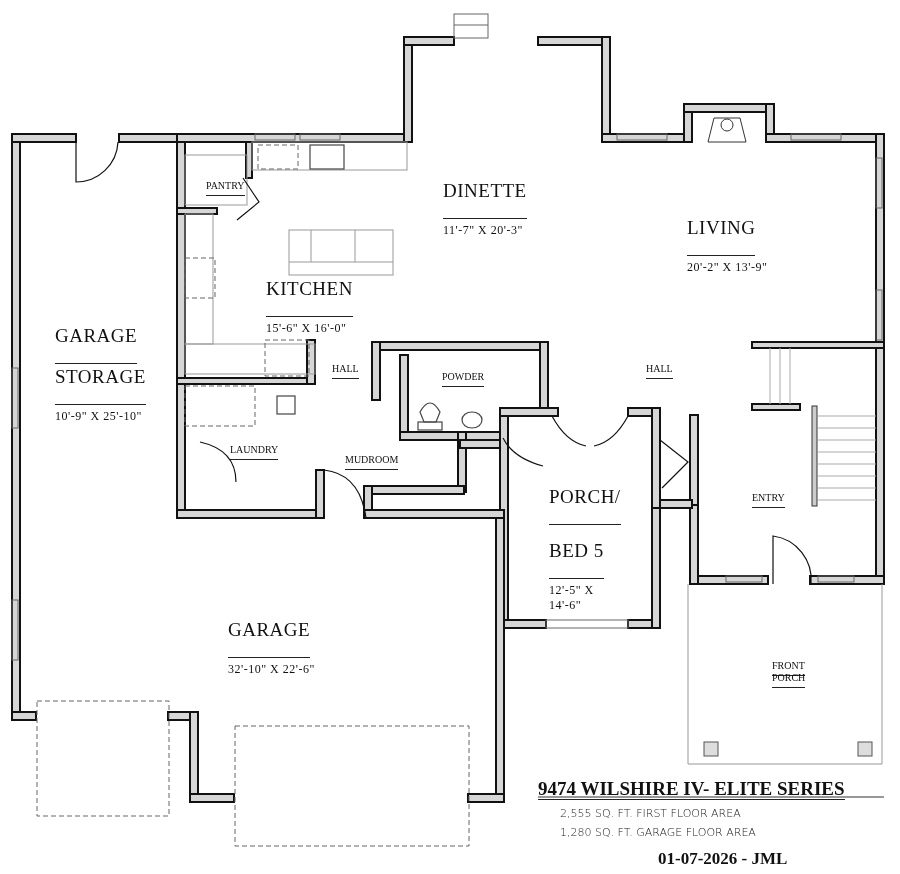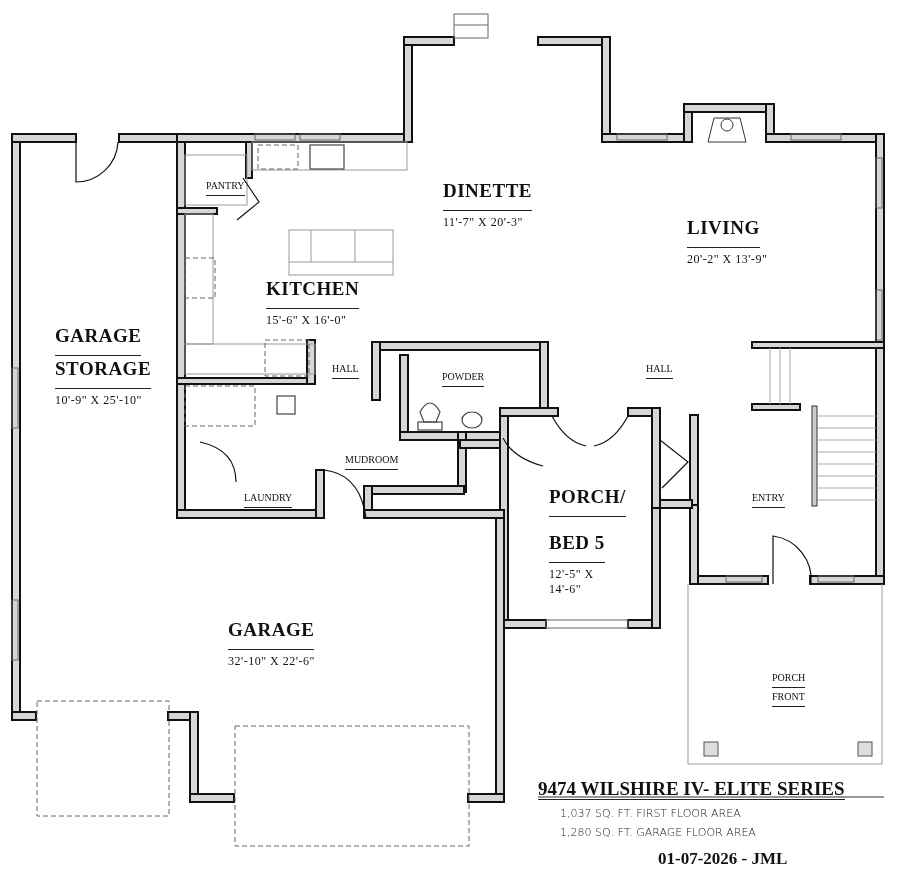--- a/index.html
+++ b/index.html
@@ -1,20 +1,20 @@
 <!DOCTYPE html>
 <html><head>
 <meta charset="utf-8">
 <style>
   html,body{margin:0;padding:0;background:#fff;}
   body{width:900px;height:874px;position:relative;overflow:hidden;font-family:"Liberation Serif","DejaVu Serif",serif;color:#111;}
   svg.plan{position:absolute;left:0;top:0;}
   .lbl{position:absolute;white-space:nowrap;line-height:1;}
   .room{font-size:19px;letter-spacing:0.5px;}
-  .room .t{border-bottom:1.5px solid #222;display:inline-block;padding-bottom:10px;font-weight:bold;}
+  .room .t{border-bottom:1.5px solid #222;display:inline-block;padding-bottom:18px;}
   .dim{font-size:12px;margin-top:5px;display:block;}
   .small{font-size:10px;border-bottom:1px solid #222;padding-bottom:4px;}
   .title{font-family:"Liberation Serif",serif;font-weight:bold;font-size:19px;border-bottom:1.5px solid #222;padding-bottom:1px;}
   .area{font-family:"DejaVu Sans","Liberation Sans",sans-serif;font-size:11px;color:#222;font-weight:300;}
   .date{font-weight:bold;font-size:17px;}
 </style>
 </head>
 <body>
 
 <svg class="plan" width="900" height="874" viewBox="0 0 900 874">
@@ -174,22 +174,22 @@
 <div class="lbl room" style="left:687px;top:218px;"><span class="t">LIVING</span><span class="dim">20'-2" X 13'-9"</span></div>
 <div class="lbl room" style="left:266px;top:279px;"><span class="t">KITCHEN</span><span class="dim">15'-6" X 16'-0"</span></div>
 <div class="lbl room" style="left:55px;top:326px;"><span class="t">GARAGE</span><br><span class="t" style="margin-top:3px">STORAGE</span><span class="dim">10'-9" X 25'-10"</span></div>
 <div class="lbl room" style="left:228px;top:620px;"><span class="t">GARAGE</span><span class="dim">32'-10" X 22'-6"</span></div>
 <div class="lbl room" style="left:549px;top:487px;"><span class="t">PORCH/</span><br><span class="t" style="margin-top:16px">BED 5</span><span class="dim">12'-5" X</span><span class="dim" style="margin-top:3px">14'-6"</span></div>
 
 <span class="lbl small" style="left:206px;top:181px;">PANTRY</span>
 <span class="lbl small" style="left:332px;top:364px;">HALL</span>
 <span class="lbl small" style="left:646px;top:364px;">HALL</span>
 <span class="lbl small" style="left:442px;top:372px;">POWDER</span>
-<span class="lbl small" style="left:244px;top:445px;margin-top:48px;">LAUNDRY</span>
+<span class="lbl small" style="left:230px;top:445px;">LAUNDRY</span>
 <span class="lbl small" style="left:345px;top:455px;">MUDROOM</span>
 <span class="lbl small" style="left:752px;top:493px;">ENTRY</span>
-<span class="lbl small" style="left:772px;top:661px;margin-top:31px;">FRONT</span>
+<span class="lbl small" style="left:772px;top:661px;">FRONT</span>
 <span class="lbl small" style="left:772px;top:673px;">PORCH</span>
 
 <span class="lbl title" style="left:538px;top:779px;">9474 WILSHIRE IV- ELITE SERIES</span>
-<span class="lbl area" style="left:560px;top:808px;">1,037 SQ. FT. FIRST FLOOR AREA</span>
+<span class="lbl area" style="left:560px;top:808px;">2,555 SQ. FT. FIRST FLOOR AREA</span>
 <span class="lbl area" style="left:560px;top:827px;">1,280 SQ. FT. GARAGE FLOOR AREA</span>
 <span class="lbl date" style="left:658px;top:850px;">01-07-2026 - JML</span>
 
 </body></html>

